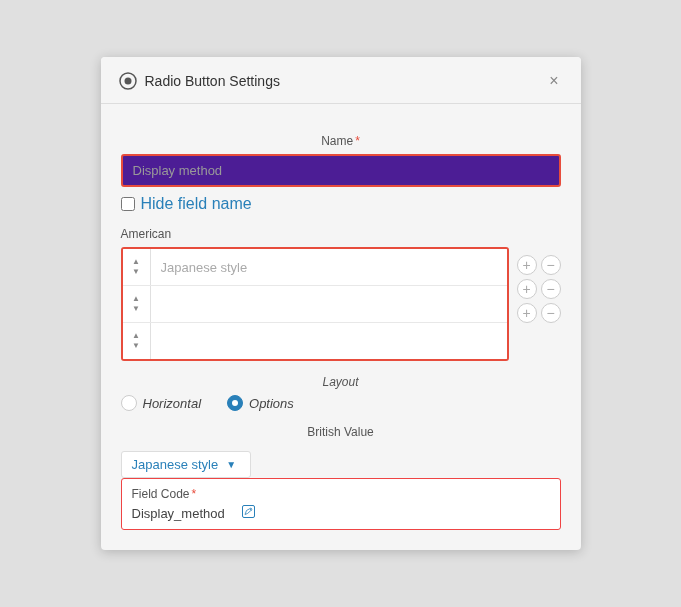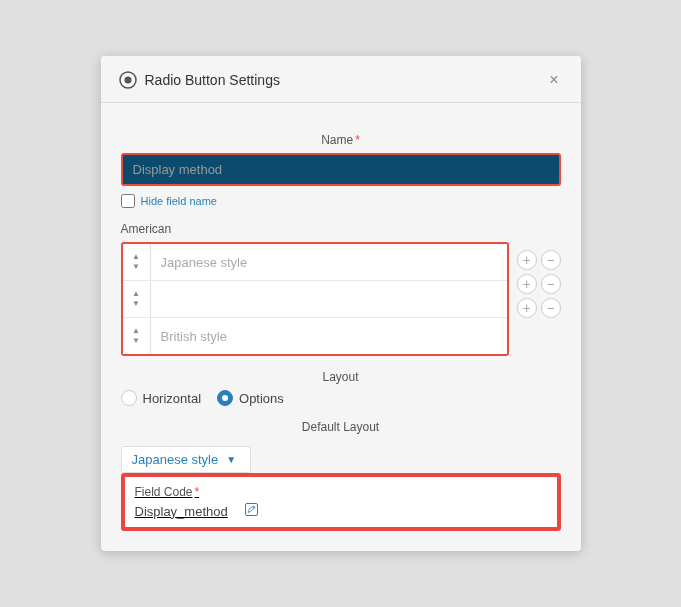--- a/index.html
+++ b/index.html
@@ -62,37 +62,37 @@
       color: #e74c3c;
       margin-left: 2px;
     }
     .name-input {
       width: 100%;
       border: 2px solid #e74c3c;
       border-radius: 3px;
       padding: 7px 10px;
       font-size: 13px;
       color: #999;
-      background: #0c4a6e;
+      background: #4c1d95;
       outline: none;
     }
     .hide-field-row {
       display: flex;
       align-items: center;
       margin-top: 8px;
     }
     .hide-field-checkbox {
       width: 14px;
       height: 14px;
       margin-right: 6px;
       cursor: pointer;
     }
     .hide-field-label {
       color: #2980b9;
-      font-size: 11px;
+      font-size: 16px;
       cursor: pointer;
     }
     .options-section-label {
       font-size: 12px;
       color: #555;
       margin-bottom: 6px;
       margin-top: 14px;
     }
     .options-container {
       border: 2px solid #e74c3c;
@@ -147,25 +147,26 @@
       display: flex;
       align-items: center;
       justify-content: center;
       cursor: pointer;
       color: #aaa;
       font-size: 14px;
       line-height: 1;
     }
     .layout-section {
       margin-top: 14px;
+      font-style: italic;
     }
     .layout-options {
       display: flex;
       align-items: center;
-      gap: 16px;
+      gap: 26px;
       margin-top: 6px;
     }
     .radio-option {
       display: flex;
       align-items: center;
       gap: 6px;
       cursor: pointer;
     }
     .radio-circle {
       width: 16px;
@@ -212,25 +213,24 @@
     }
     .default-dropdown-text {
       color: #2980b9;
       font-size: 13px;
     }
     .chevron-icon {
       color: #2980b9;
       font-size: 10px;
     }
     .field-code-section {
-      border: 4px solid #ef4444;
+      border: 1px solid #ef4444;
       border-radius: 3px;
       padding: 8px 10px;
       background: #fff;
-      text-decoration: underline;
     }
     .field-code-label {
       font-size: 12px;
       color: #555;
       margin-bottom: 4px;
     }
     .field-code-value-row {
       display: flex;
       align-items: center;
       gap: 17px;
@@ -289,21 +289,20 @@
             <button class="spinner-btn">▲</button>
             <button class="spinner-btn">▼</button>
           </div>
         </div>
 
         <div class="option-row">
           <div class="option-spinner">
             <button class="spinner-btn">▲</button>
             <button class="spinner-btn">▼</button>
           </div>
-          <input class="option-input" type="text" value="British style" style="">
         </div>
 
       </div>
       <div style="display:flex; flex-direction:column; gap:4px; padding-top:8px;">
         <div style="display:flex; gap:4px; align-items:center;">
           <div class="action-btn">+</div>
           <div class="action-btn">−</div>
         </div>
         <div style="display:flex; gap:4px; align-items:center;">
           <div class="action-btn">+</div>
@@ -326,21 +325,21 @@
         </div>
         <div class="radio-option">
           <div class="radio-circle selected"></div>
           <span class="radio-label">Options</span>
         </div>
       </div>
     </div>
 
     
     <div class="default-value-section">
-      <div class="section-label">Default Layout</div>
+      <div class="section-label">British Value</div>
       <div class="default-dropdown">
         <span class="default-dropdown-text">Japanese style</span>
         <span class="chevron-icon">▼</span>
       </div>
     </div>
 
     
     <div class="field-code-section">
       <div class="field-code-label">
         <span>Field Code</span><span class="required-star">*</span>

